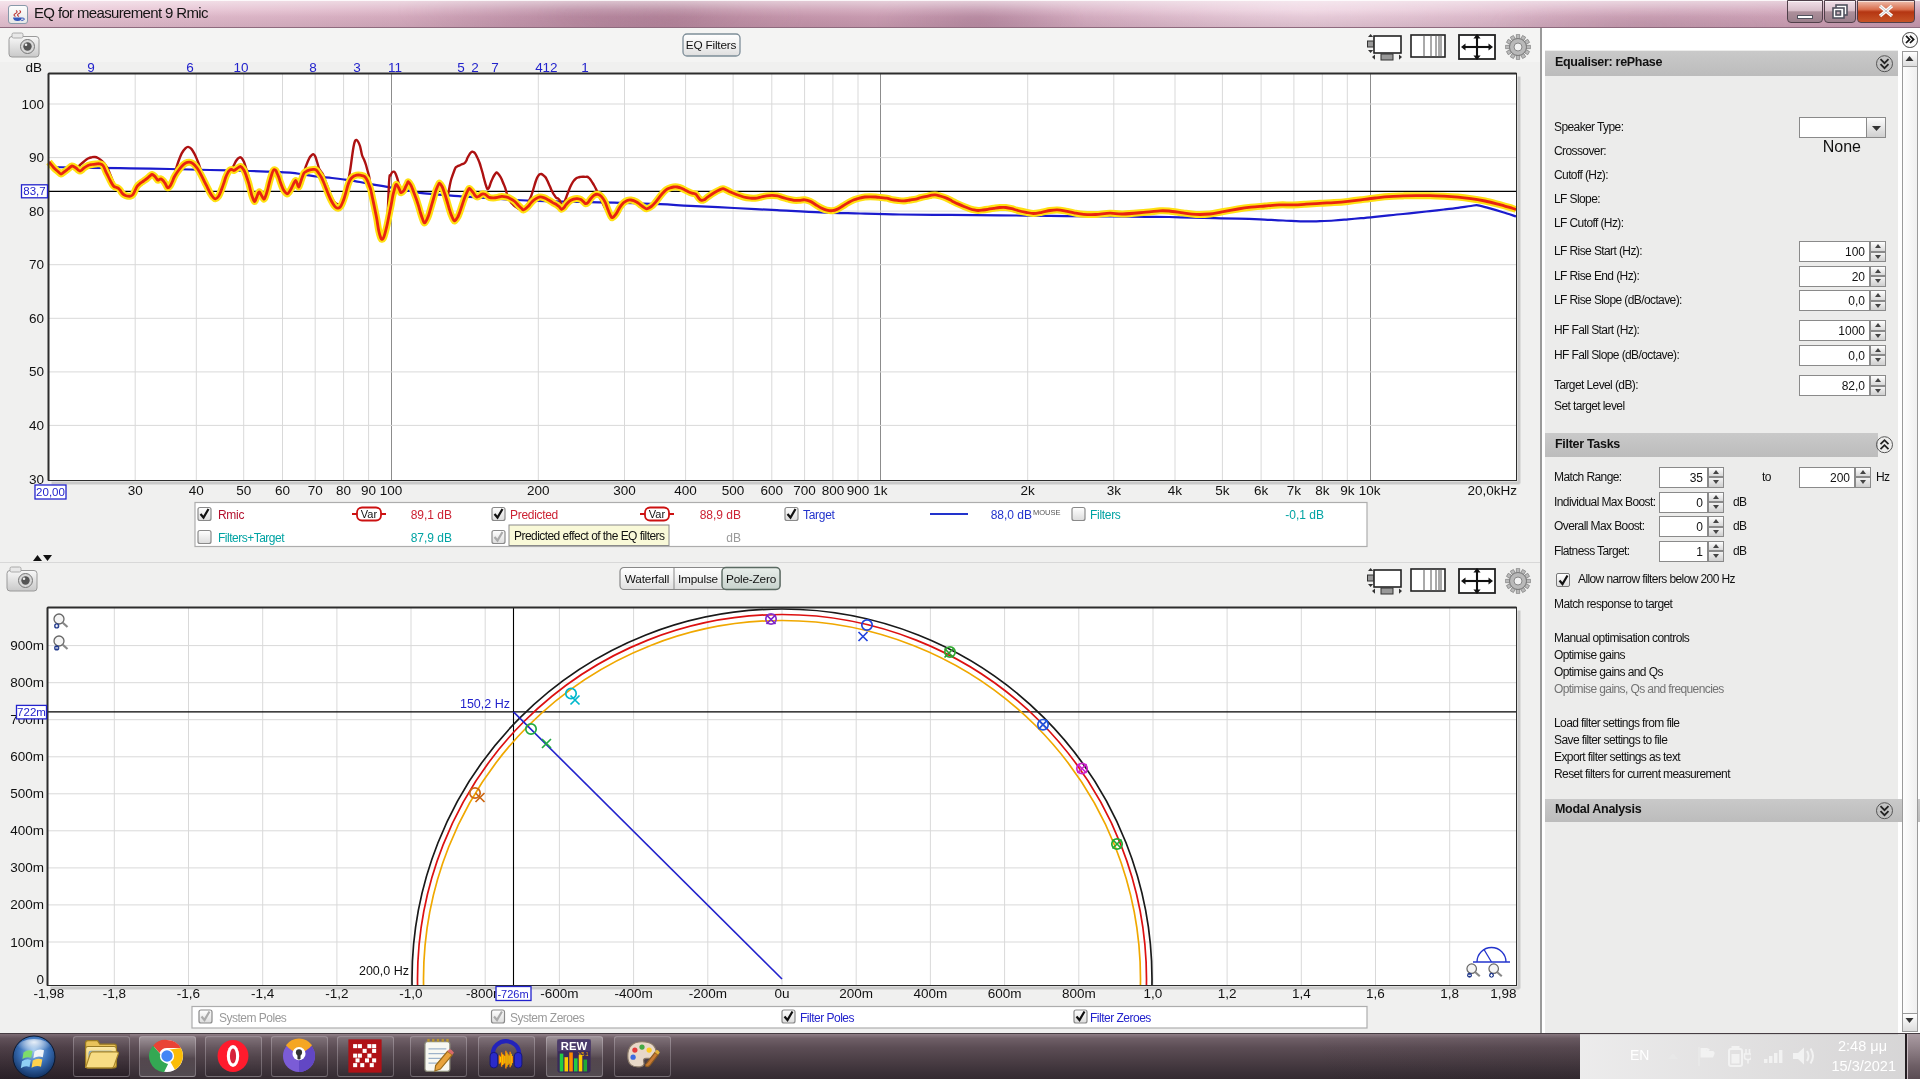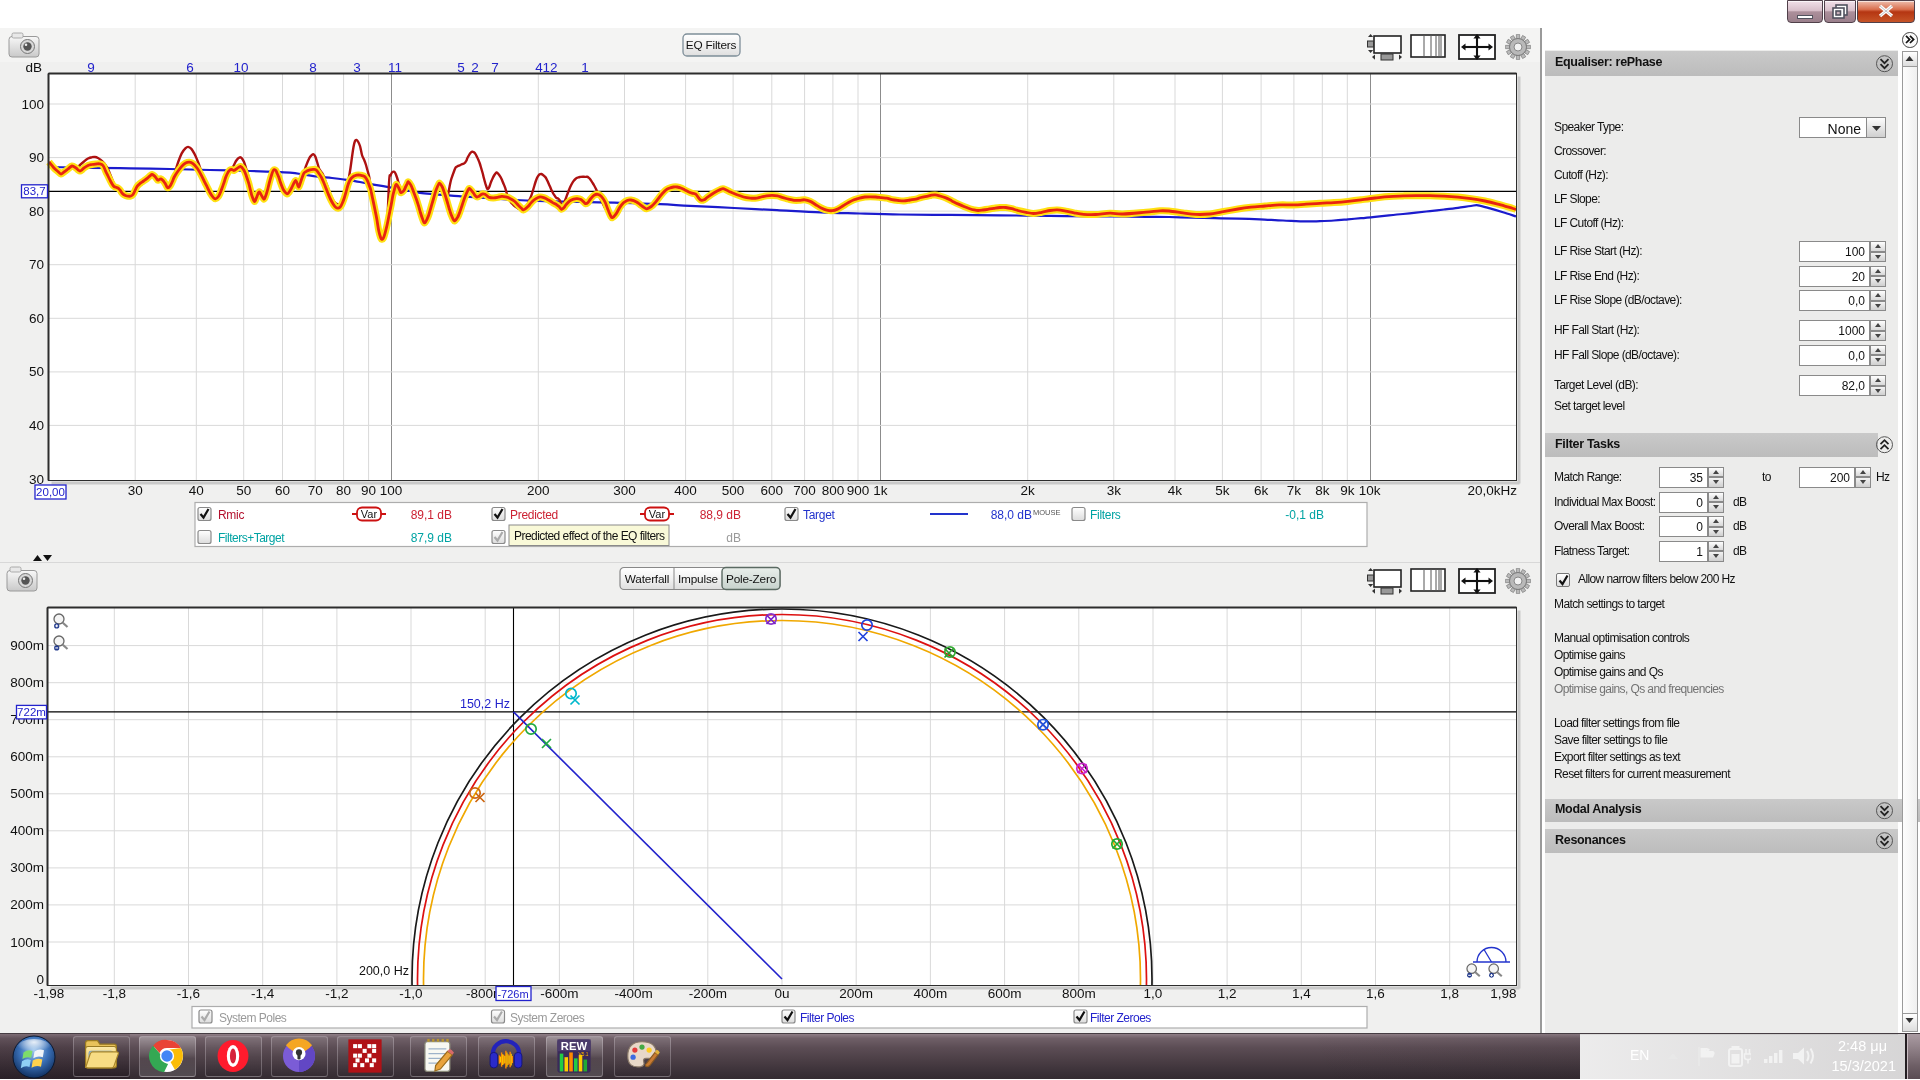--- a/index.html
+++ b/index.html
@@ -1,20 +1,39 @@
 <!DOCTYPE html>
 <html><head><meta charset="utf-8"><style>
 *{margin:0;padding:0;box-sizing:border-box}
 html,body{width:1920px;height:1080px;overflow:hidden;background:#fff;font-family:"Liberation Sans",sans-serif}
 #page{position:relative;width:1920px;height:1080px}
 .abs{position:absolute}
 svg{position:absolute}
 </style></head><body>
 <div id="page">
 
+<div class="abs" id="titlebar" style="left:0;top:0;width:1920px;height:28px;background:linear-gradient(90deg,#ecccda 0%,#e2bccd 15%,#d2a6ba 30%,#cb9db2 42%,#d8b0c4 55%,#e5c4d4 68%,#deb9cb 80%,#d3a9bd 92%,#cda0b5 100%);overflow:hidden">
+ <div class="abs" style="left:400px;top:-30px;width:340px;height:80px;background:radial-gradient(closest-side,rgba(140,90,120,0.30),rgba(140,90,120,0)); filter:blur(6px)"></div>
+ <div class="abs" style="left:880px;top:-10px;width:200px;height:60px;background:radial-gradient(closest-side,rgba(120,70,100,0.28),rgba(120,70,100,0)); filter:blur(6px)"></div>
+      <div class="abs" style="left:540px;top:-18px;width:260px;height:66px;background:radial-gradient(closest-side,rgba(125,75,100,0.26),rgba(125,75,100,0)); filter:blur(7px)"></div>
+ <div class="abs" style="left:1060px;top:-20px;width:500px;height:70px;background:radial-gradient(closest-side,rgba(255,240,248,0.5),rgba(255,240,248,0)); filter:blur(8px)"></div>
+ <div class="abs" style="left:1490px;top:0px;width:300px;height:50px;background:radial-gradient(closest-side,rgba(150,100,125,0.22),rgba(150,100,125,0)); filter:blur(6px)"></div>
+ <div class="abs" style="left:0;top:0;width:1920px;height:28px;background:linear-gradient(180deg,rgba(255,255,255,0.5) 0%,rgba(255,255,255,0.12) 35%,rgba(110,60,85,0.08) 60%,rgba(80,40,60,0.14) 100%)"></div>
+      <div class="abs" style="left:0;top:0;width:1920px;height:1px;background:rgba(255,255,255,0.8)"></div>
+      <div class="abs" style="left:0;top:27px;width:1920px;height:1px;background:#8e6a7e"></div>
+ <div class="abs" style="left:8px;top:5px;width:20px;height:19px;background:linear-gradient(180deg,#fdfdfd,#e7e7e7);border:1px solid #8899aa;border-radius:3px">
+  <svg width="18" height="17" viewBox="0 0 18 17" style="left:0;top:0">
+   <path d="M6.5,10.5 q-3,-1.5 0,-3 q3,-1.5 0.5,-3" fill="none" stroke="#b33" stroke-width="1.1"></path>
+   <path d="M10,10.5 q-3,-1.5 0,-3 q3,-1.5 0.5,-3" fill="none" stroke="#b33" stroke-width="1.1"></path>
+   <path d="M4,11.5 h9 q-0.5,3.5 -4.5,3.5 q-4,0 -4.5,-3.5 z" fill="#3355bb"></path>
+   <path d="M13,12 q2.5,0 2.5,1 q0,1.2 -3.2,1.6" fill="none" stroke="#3355bb" stroke-width="1"></path>
+  </svg>
+ </div>
+ <div class="abs" style="left:34px;top:4px;font-size:15px;letter-spacing:-0.65px;color:#151515">EQ for measurement 9 Rmic</div>
+</div>
 <div class="abs" id="winbtns" style="left:1787px;top:0;width:130px;height:24px">
  <div class="abs" style="left:0;top:0;width:36px;height:23px;background:linear-gradient(180deg,#f1e0e8 0%,#d8bfca 45%,#ac8f9b 52%,#9a7f8b 100%);border:1px solid #50404a;border-radius:0 0 4px 4px;box-shadow:inset 0 1px 0 rgba(255,255,255,0.7)">
    <div style="position:absolute;left:9px;top:14px;width:16px;height:4px;background:#fdfdfd;border:1px solid #51525e"></div>
  </div>
  <div class="abs" style="left:37px;top:0;width:32px;height:23px;background:linear-gradient(180deg,#f1e0e8 0%,#d8bfca 45%,#ac8f9b 52%,#9a7f8b 100%);border:1px solid #50404a;border-radius:0 0 4px 4px;box-shadow:inset 0 1px 0 rgba(255,255,255,0.7)">
    <svg width="30" height="21" viewBox="0 0 30 21">
           <g fill="none" stroke="#51525e" stroke-width="1.6">
             <rect x="11" y="4" width="11" height="10" fill="#fdfdfd"></rect>
             <rect x="8" y="7" width="11" height="10" fill="#fdfdfd"></rect>
             <rect x="11" y="10" width="4.5" height="4" fill="#c7afb9"></rect>
@@ -454,21 +473,21 @@
       <div class="abs" style="left:14px;top:163.5px;font-size:12px;letter-spacing:-0.6px;color:#111;white-space:nowrap">LF Slope:</div>
       <div class="abs" style="left:14px;top:187.5px;font-size:12px;letter-spacing:-0.6px;color:#111;white-space:nowrap">LF Cutoff (Hz):</div>
       <div class="abs" style="left:14px;top:216.0px;font-size:12px;letter-spacing:-0.6px;color:#111;white-space:nowrap">LF Rise Start (Hz):</div>
       <div class="abs" style="left:14px;top:240.5px;font-size:12px;letter-spacing:-0.6px;color:#111;white-space:nowrap">LF Rise End (Hz):</div>
       <div class="abs" style="left:14px;top:265.0px;font-size:12px;letter-spacing:-0.6px;color:#111;white-space:nowrap">LF Rise Slope (dB/octave):</div>
       <div class="abs" style="left:14px;top:295.0px;font-size:12px;letter-spacing:-0.6px;color:#111;white-space:nowrap">HF Fall Start (Hz):</div>
       <div class="abs" style="left:14px;top:319.5px;font-size:12px;letter-spacing:-0.6px;color:#111;white-space:nowrap">HF Fall Slope (dB/octave):</div>
       <div class="abs" style="left:14px;top:350.0px;font-size:12px;letter-spacing:-0.6px;color:#111;white-space:nowrap">Target Level (dB):</div>
       <div class="abs" style="left:14px;top:371.0px;font-size:12px;letter-spacing:-0.6px;color:#111;white-space:nowrap">Set target level</div>
       <div class="abs" style="left:259px;top:88.5px;width:87px;height:21px;background:#fff;border:1px solid #8a8a8a">
-        <div style="position:absolute;right:24px;top:3px;font-size:14px;color:#111">None</div>
+        <div style="position:absolute;right:24px;top:20px;font-size:16px;color:#111">None</div>
         <div style="position:absolute;right:0;top:0;width:19px;height:19px;background:linear-gradient(180deg,#fdfdfd,#cfcfcf);border-left:1px solid #8a8a8a">
           <svg width="19" height="19" viewBox="0 0 19 19" style="left:0;top:0">
             <path d="M5,8 l4.5,5 l4.5,-5 z" fill="#333"></path>
           </svg>
         </div>
       </div>
       <div class="abs" style="left:259px;top:213.0px;width:71px;height:21px;background:#fff;border:1px solid #8a8a8a">
         <div style="position:absolute;right:4px;top:3px;font-size:12px;color:#111">100</div>
       </div>
       <div class="abs" style="left:330px;top:213.0px;width:16px;height:10.5px;background:linear-gradient(180deg,#fefefe,#d8d8d8);border:1px solid #8a8a8a">
@@ -626,38 +645,31 @@
           <path d="M4,2 l3,4 l3,-4 z" fill="#444"></path>
         </svg>
       </div>
       <div class="abs" style="left:193px;top:515.5px;font-size:12px;letter-spacing:-0.6px;color:#111;white-space:nowrap">dB</div>
       <div class="abs" style="left:16px;top:544.6px;width:14px;height:14px;background:linear-gradient(180deg,#fff,#ddd);border:1.4px solid #777;border-radius:2px">
         <svg width="13" height="13" viewBox="0 0 13 13" style="left:0;top:0">
           <path d="M2.5,6.5 L5.5,10 L10.5,1.5" fill="none" stroke="#111" stroke-width="2.2"></path>
         </svg>
       </div>
       <div class="abs" style="left:38px;top:544.0px;font-size:12px;letter-spacing:-0.6px;color:#111;white-space:nowrap">Allow narrow filters below 200 Hz</div>
-      <div class="abs" style="left:14px;top:569px;font-size:12px;letter-spacing:-0.6px;color:#111;white-space:nowrap">Match settings to target</div>
+      <div class="abs" style="left:14px;top:569px;font-size:12px;letter-spacing:-0.6px;color:#111;white-space:nowrap">Match response to target</div>
       <div class="abs" style="left:14px;top:603px;font-size:12px;letter-spacing:-0.6px;color:#111;white-space:nowrap">Manual optimisation controls</div>
       <div class="abs" style="left:14px;top:620px;font-size:12px;letter-spacing:-0.6px;color:#111;white-space:nowrap">Optimise gains</div>
       <div class="abs" style="left:14px;top:637px;font-size:12px;letter-spacing:-0.6px;color:#111;white-space:nowrap">Optimise gains and Qs</div>
       <div class="abs" style="left:14px;top:654px;font-size:12px;letter-spacing:-0.6px;color:#737373;white-space:nowrap">Optimise gains, Qs and frequencies</div>
       <div class="abs" style="left:14px;top:688px;font-size:12px;letter-spacing:-0.6px;color:#111;white-space:nowrap">Load filter settings from file</div>
       <div class="abs" style="left:14px;top:705px;font-size:12px;letter-spacing:-0.6px;color:#111;white-space:nowrap">Save filter settings to file</div>
       <div class="abs" style="left:14px;top:722px;font-size:12px;letter-spacing:-0.6px;color:#111;white-space:nowrap">Export filter settings as text</div>
       <div class="abs" style="left:14px;top:739px;font-size:12px;letter-spacing:-0.6px;color:#111;white-space:nowrap">Reset filters for current measurement</div>
       <div class="abs" style="left:5px;top:770.5px;width:380px;height:23.5px;background:linear-gradient(180deg,#c9c9c9,#bcbcbc);">
         <div style="position:absolute;left:10px;top:3.75px;font-size:12.5px;letter-spacing:-0.3px;font-weight:bold;color:#111">Modal Analysis</div>
-        <svg style="left:330px;top:2.25px" width="19" height="19" viewBox="0 0 18 19">
-          <circle cx="9" cy="9.7" r="8" fill="none" stroke="#555" stroke-width="1"></circle>
-          <path d="M5,5.2 l4,4 l4,-4 M5,10.2 l4,4 l4,-4" fill="none" stroke="#222" stroke-width="1.8"></path>
-        </svg>
-      </div>
-      <div class="abs" style="left:5px;top:801px;width:353px;height:23.5px;background:linear-gradient(180deg,#c9c9c9,#bcbcbc);">
-        <div style="position:absolute;left:10px;top:3.75px;font-size:12.5px;letter-spacing:-0.3px;font-weight:bold;color:#111">Resonances</div>
         <svg style="left:330px;top:2.25px" width="19" height="19" viewBox="0 0 18 19">
           <circle cx="9" cy="9.7" r="8" fill="none" stroke="#555" stroke-width="1"></circle>
           <path d="M5,5.2 l4,4 l4,-4 M5,10.2 l4,4 l4,-4" fill="none" stroke="#222" stroke-width="1.8"></path>
         </svg>
       </div>
     </div>
 
 <div class="abs" style="left:1902px;top:32px;width:15.5px;height:15.5px;border:1.4px solid #444;border-radius:50%;background:#fafafa">
  <svg width="13" height="13" viewBox="0 0 13 13" style="left:0;top:0">
         <path d="M3,2.8 l3.6,3.6 l-3.6,3.6 M7,2.8 l3.6,3.6 l-3.6,3.6" fill="none" stroke="#111" stroke-width="1.7"></path>

